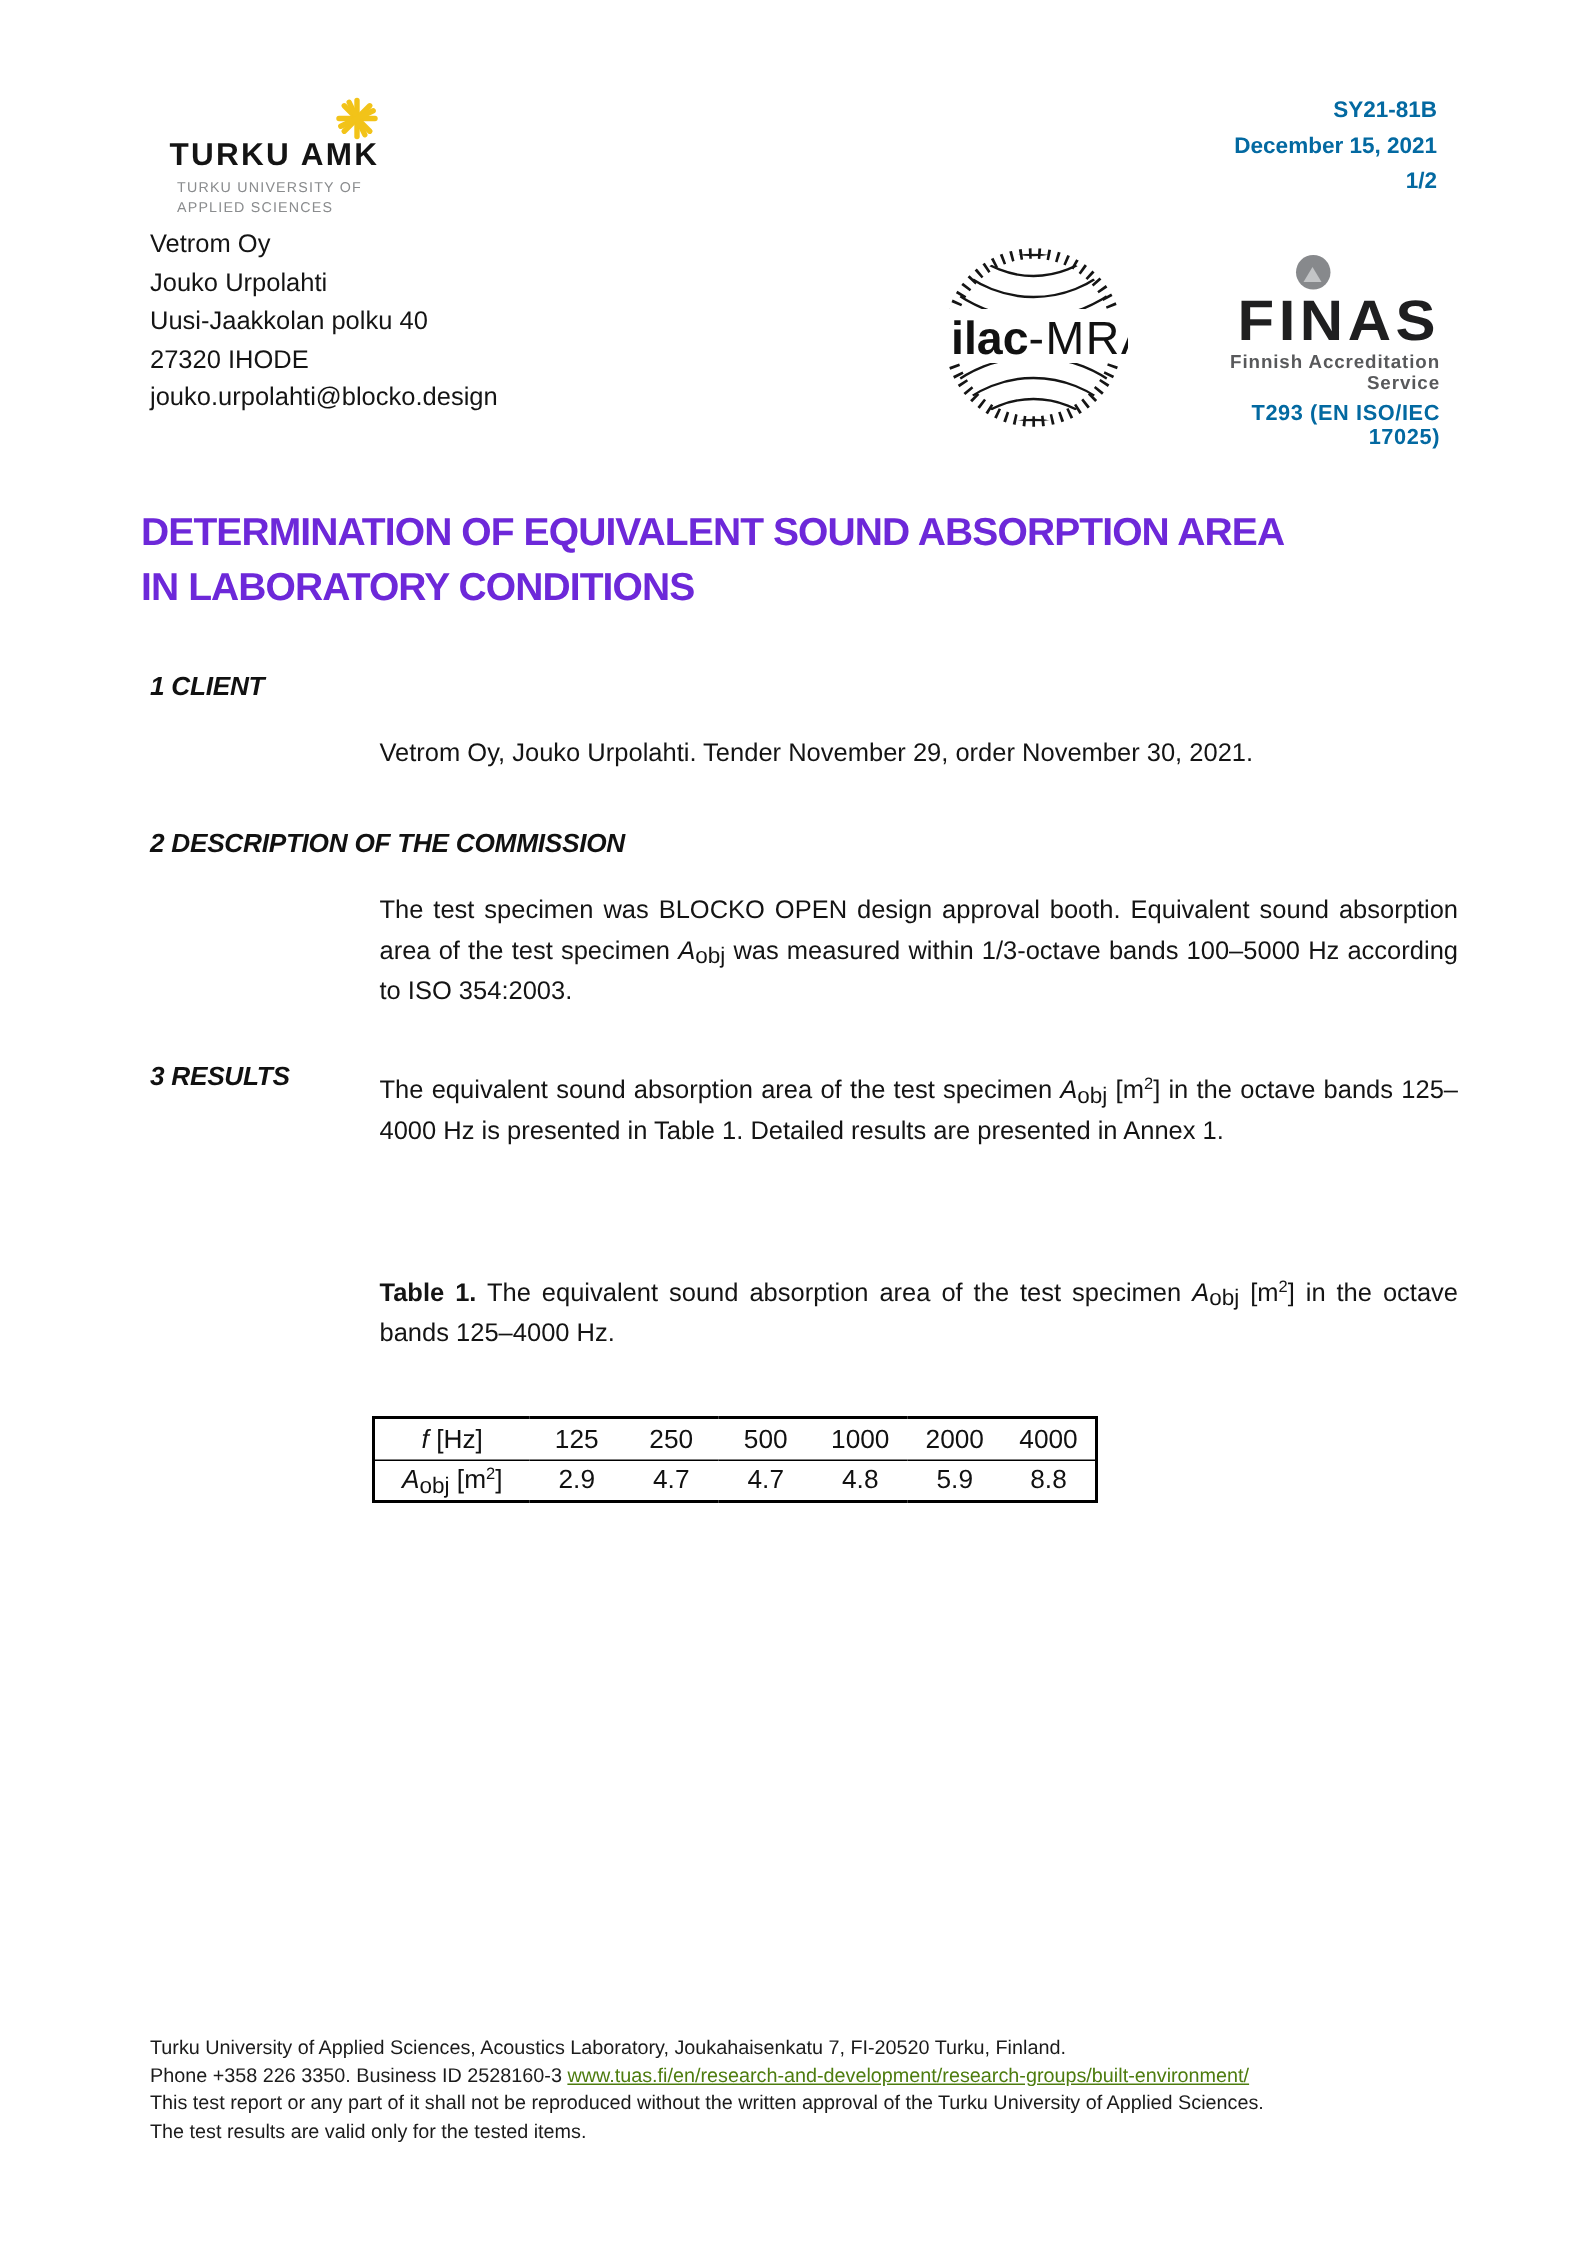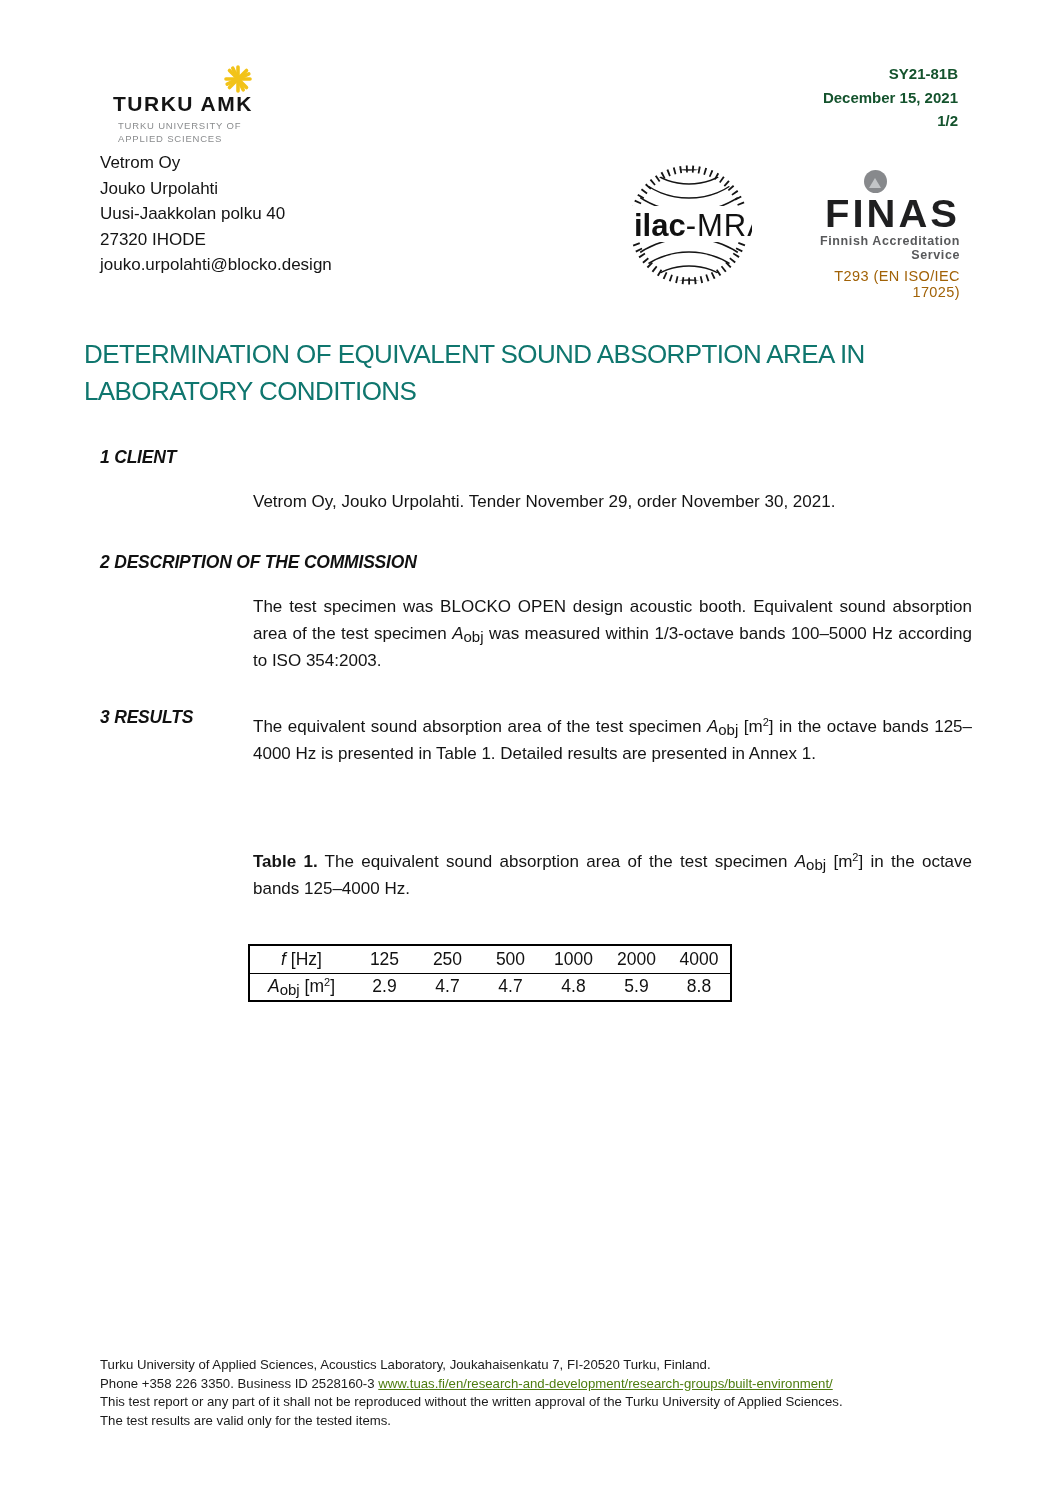--- a/index.html
+++ b/index.html
@@ -21,21 +21,21 @@
   }
   .turku-logo .star {
     position: absolute; left: 110px; top: -6px; width: 30px; height: 30px;
   }
   .turku-logo .subtext {
     font-size: 9.5px; color: #8a8c8e; letter-spacing: 0.8px;
     margin-top: 3px; line-height: 13px; padding-left: 5px;
   }
   .doc-meta {
     position: absolute; right: 100px; top: 62px; text-align: right;
-    font-size: 15px; font-weight: 600; line-height: 23.5px; color: #14532d;
+    font-size: 15px; font-weight: 600; line-height: 23.5px; color: #0369a1;
   }
 
   
   .recipient {
     position: absolute; left: 100px; top: 150px;
     font-size: 17px; line-height: 25.5px; color: #141414;
   }
 
   
   .ilac-logo { position: absolute; left: 626px; top: 160px; width: 126px; height: 130px; }
@@ -53,28 +53,28 @@
   .finas-wordmark {
     font-size: 40px; font-weight: 800; letter-spacing: 3px;
     color: #1f1f20; line-height: 38px; margin-top: 2px;
     transform: scaleY(0.95);
   }
   .finas-subtitle {
     font-size: 12.5px; font-weight: 600; color: #58595b; letter-spacing: 0.6px;
     margin-top: 1px;
   }
   .finas-code {
-    font-size: 14.5px; font-weight: 400; color: #a16207; margin-top: 6px; letter-spacing: 0.4px;
+    font-size: 14.5px; font-weight: 700; color: #0369a1; margin-top: 6px; letter-spacing: 0.4px;
   }
 
   
   .report-title {
-    position: absolute; left: 84px; top: 336px; width: 790px;
-    font-size: 26px; font-weight: 400; letter-spacing: -0.6px;
-    line-height: 37px; color: #0f766e;
+    position: absolute; left: 94px; top: 336px; width: 790px;
+    font-size: 26px; font-weight: 700; letter-spacing: -0.6px;
+    line-height: 37px; color: #6d28d9;
   }
 
   
   .sec-heading {
     position: absolute; left: 100px;
     font-size: 17.5px; font-weight: 700; color: #111; letter-spacing: -0.2px; font-style: italic;
   }
   .sec-body {
     position: absolute; left: 253px; width: 719px;
     font-size: 17px; line-height: 27px; color: #141414;
@@ -183,21 +183,21 @@
     <div class="finas-subtitle">Finnish Accreditation Service</div>
     <div class="finas-code">T293 (EN ISO/IEC 17025)</div>
   </div>
 
   <h1 class="report-title">DETERMINATION OF EQUIVALENT SOUND ABSORPTION AREA IN LABORATORY CONDITIONS</h1>
 
   <div id="client-heading" class="sec-heading">1 CLIENT</div>
   <div id="client-body" class="sec-body">Vetrom Oy, Jouko Urpolahti. Tender November 29, order November 30, 2021.</div>
 
   <div id="commission-heading" class="sec-heading">2 DESCRIPTION OF THE COMMISSION</div>
-  <div id="commission-body" class="sec-body justified"><span>The test specimen was BLOCKO OPEN design acoustic booth. Equivalent sound absorption area of the test specimen </span><span class="sym">A</span><sub>obj</sub><span> was measured within 1/3-octave bands 100–5000 Hz according to ISO 354:2003.</span></div>
+  <div id="commission-body" class="sec-body justified"><span>The test specimen was BLOCKO OPEN design approval booth. Equivalent sound absorption area of the test specimen </span><span class="sym">A</span><sub>obj</sub><span> was measured within 1/3-octave bands 100–5000 Hz according to ISO 354:2003.</span></div>
 
   <div id="results-heading" class="sec-heading">3 RESULTS</div>
   <div id="results-body" class="sec-body justified"><span>The equivalent sound absorption area of the test specimen </span><span class="sym">A</span><sub>obj</sub><span> [m</span><sup>2</sup><span>]</span><span> in the octave bands 125–4000 Hz is presented in Table 1. Detailed results are presented in Annex 1.</span></div>
 
   <div id="table-caption" class="sec-body justified"><b>Table 1.</b><span> The equivalent sound absorption area of the test specimen </span><span class="sym">A</span><sub>obj</sub><span> [m</span><sup>2</sup><span>]</span><span> in the octave bands 125–4000 Hz.</span></div>
 
   <div class="results-table-wrap">
     <table class="results">
       <tbody>
           <tr>

